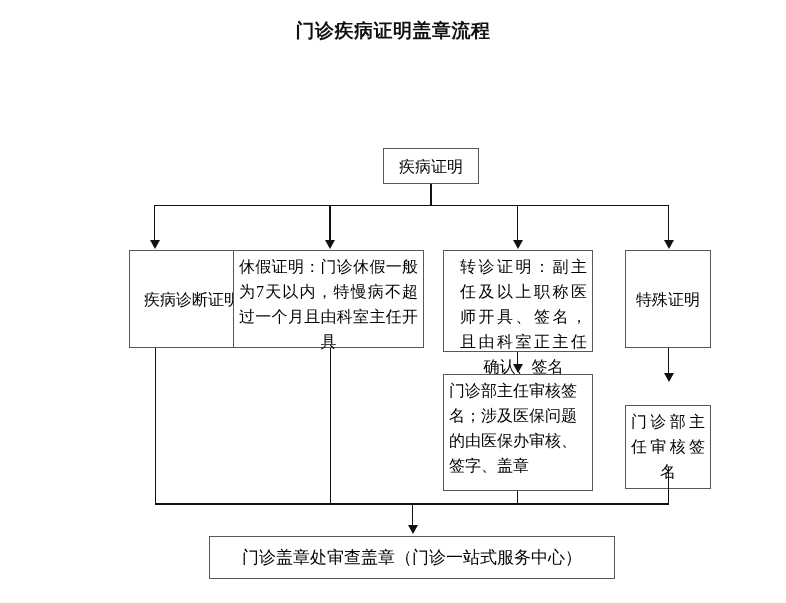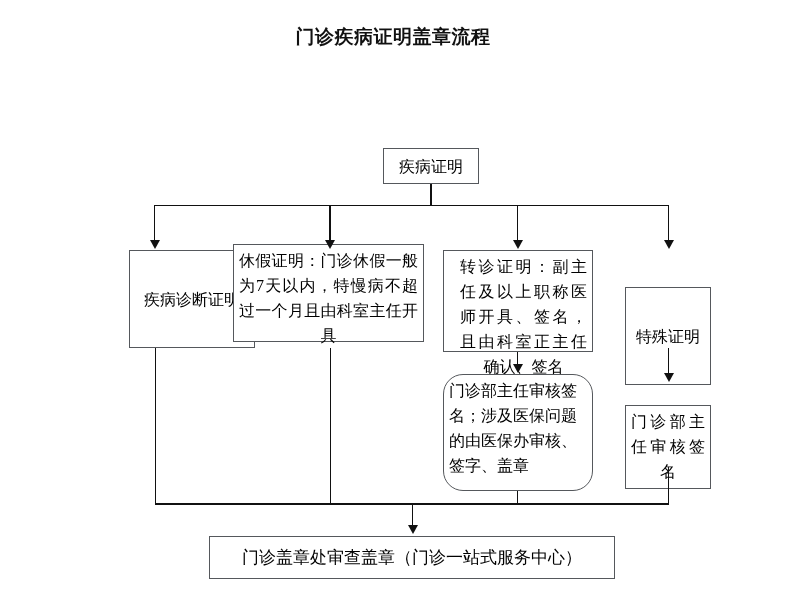--- a/index.html
+++ b/index.html
@@ -19,21 +19,20 @@
     position: absolute;
     left: 0;
     top: 18px;
     width: 786px;
     text-align: center;
     font-family: "Liberation Sans", "DejaVu Sans", sans-serif;
     font-weight: bold;
     font-size: 19px;
     color: #111111;
     letter-spacing: 0.5px;
-    margin-top: 6px;
   }
   .node {
     position: absolute;
     box-sizing: border-box;
     border: 1px solid #55585c;
     background: #ffffff;
     color: #000000;
     font-size: 16px;
     line-height: 25px;
     display: flex;
@@ -46,21 +45,20 @@
     display: block;
     text-align: justify;
     text-align-last: center;
     text-justify: inter-character;
     padding: 3px 5px;
   }
   .node.topleft {
     display: block;
     text-align: left;
     padding: 3px 5px;
-    border-radius: 20px;
   }
   .conn {
     position: absolute;
     background: #111111;
   }
   .vline { width: 1px; }
   .hline { height: 1px; }
   .vline.thick { width: 2px; }
   .hline.thick { height: 2px; }
   .arrow {
@@ -76,25 +74,25 @@
 <body>
 
 <div id="canvas">
 
   <div class="title">门诊疾病证明盖章流程</div>
 
   <div class="node" style="left:383px; top:148px; width:96px; height:36px;">疾病证明</div>
 
   <div class="node" style="left:93px; top:250px; width:126px; height:98px;margin-left:36px;">疾病诊断证明</div>
 
-  <div class="node justify" style="left:233px; top:244px; width:191px; height:98px;">休假证明：门诊休假一般为7天以内，特慢病不超过一个月且由科室主任开具</div>
+  <div class="node justify" style="left:233px; top:250px; width:191px; height:98px;">休假证明：门诊休假一般为7天以内，特慢病不超过一个月且由科室主任开具</div>
 
   <div class="node justify" style="left:443px; top:250px; width:150px; height:102px;padding-left:16px;">转诊证明：副主任及以上职称医师开具、签名，且由科室正主任确认、签名</div>
 
-  <div class="node" style="left:625px; top:250px; width:86px; height:98px;margin-top:37px;">特殊证明</div>
+  <div class="node" style="left:625px; top:250px; width:86px; height:98px;">特殊证明</div>
 
   <div class="node topleft" style="left:443px; top:374px; width:150px; height:117px;">门诊部主任审核签名；涉及医保问题的由医保办审核、签字、盖章</div>
 
   <div class="node justify" style="left:625px; top:383px; width:86px; height:84px;margin-top:22px;">门诊部主任审核签名</div>
 
   <div class="node" style="left:209px; top:536px; width:406px; height:43px; font-size:17px;">门诊盖章处审查盖章（门诊一站式服务中心）</div>
 
   <div class="conn vline thick" style="left:430px; top:184px; height:22px;"></div>
 
   <div class="conn hline" style="left:154px; top:205px; width:515px;"></div>

